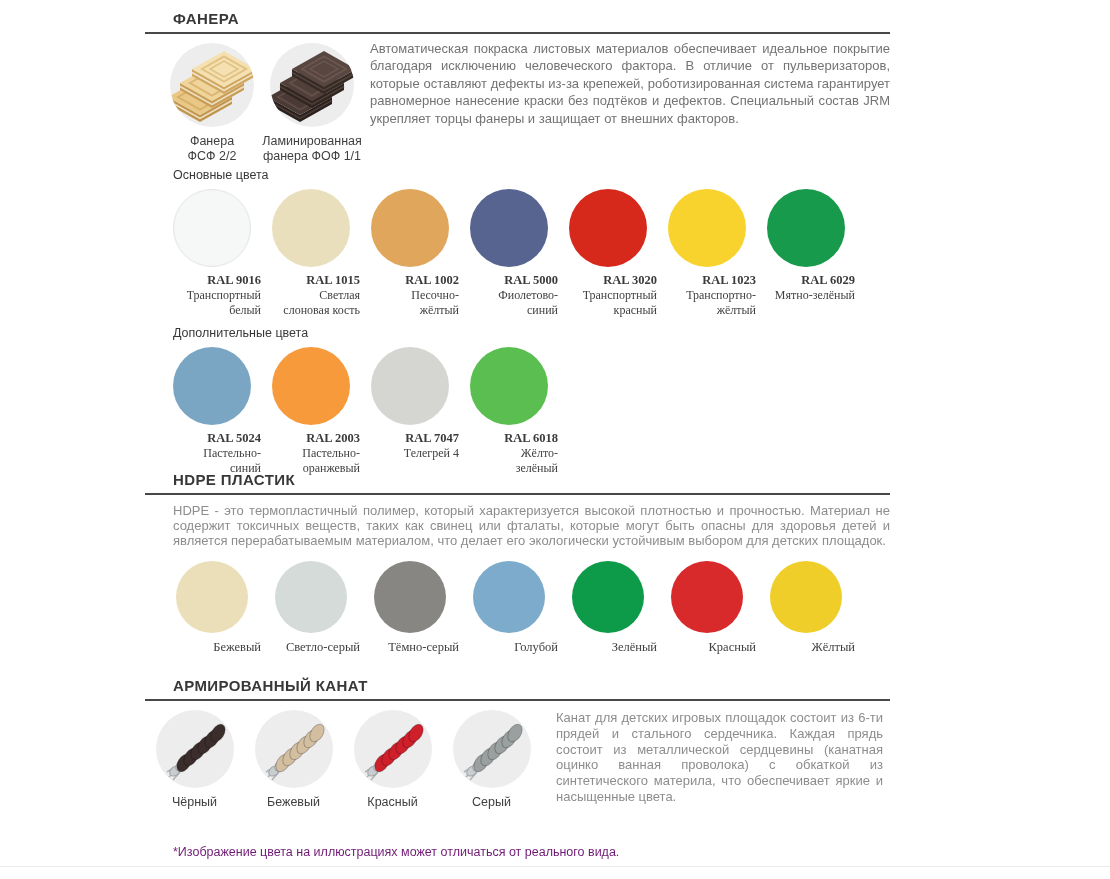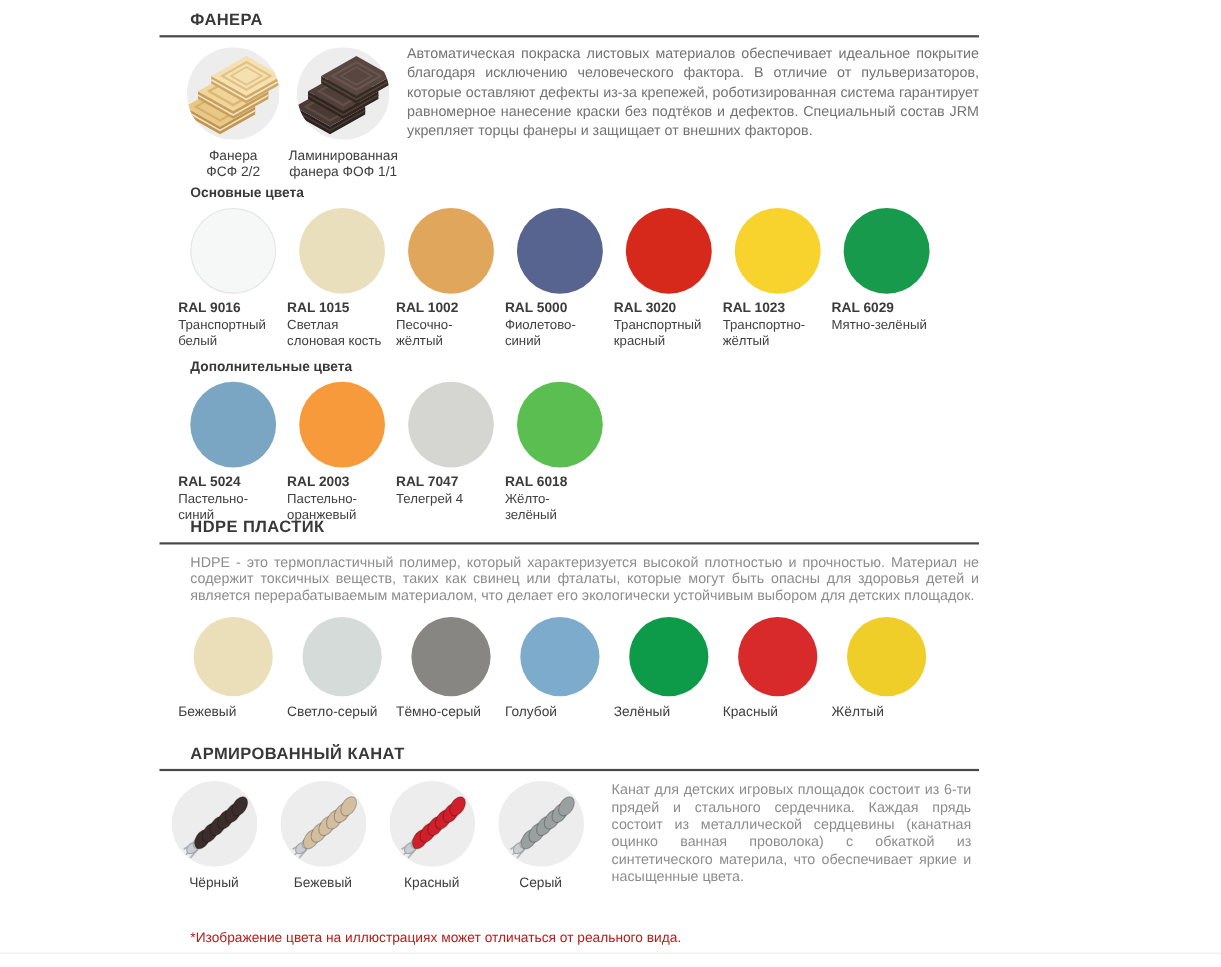--- a/index.html
+++ b/index.html
@@ -23,28 +23,28 @@
   .material-fig .caption{
     margin:7px -10px 0; width:120px; font-size:12.5px; line-height:14.5px;
     color:#3f3f3f; white-space:pre-line;
   }
   .lead-par{
     margin-left:8px; margin-top:-3px; width:520px;
     font-size:13px; line-height:17.4px; color:#737373; text-align:justify;
   }
 
   .subheader{
-    font-size:12.5px; font-weight:bold; color:#383838; padding-left:28px;
+    font-size:12.5px; font-weight:normal; color:#383838; padding-left:28px;
   }
   .subheader.first{ margin-top:5px; }
   .subheader.second{ margin-top:8px; }
 
   
   .swatch-row{ display:flex; padding-left:17px; }
-  .swatch-col{ width:99px; text-align:left; }
+  .swatch-col{ width:99px; text-align:right;font-family:Liberation Serif, serif; }
   .swatch-circle{
     width:78px; height:78px; border-radius:50%; margin:7px auto 0;
   }
   .swatch-circle.bordered{ border:1px solid #e3e4e4; }
   .swatch-code{ margin-top:6px; font-size:12.5px; font-weight:bold; color:#3b3b3b; line-height:14px; }
   .swatch-name{ font-size:12px; color:#414141; line-height:15px; margin-top:1px; white-space:pre-line; }
 
   
   .hdpe-par{
     margin-top:8px; padding-left:28px; width:745px;
@@ -58,21 +58,21 @@
   .rope-row{ display:flex; margin-top:9px; }
   .rope-fig{ width:99px; text-align:center; }
   .rope-fig .caption{ margin-top:7px; font-size:12.5px; color:#3f3f3f; }
   .rope-par{
     margin-left:15px; width:327px;
     font-size:13px; line-height:15.8px; color:#8d8d8d; text-align:justify;
   }
 
   .footnote{
     position:absolute; left:173px; top:845px;
-    font-size:12.5px; color:#b91c1c;text-align:right;
+    font-size:12.5px; color:#701a75;text-align:right;
   }
   .bottom-line{
     position:absolute; left:0; top:866px; width:1110px; height:0;
     border-top:1px solid #eaeaea;
   }
   svg{ display:block; margin:0 auto; }
 </style>
 </head>
 <body>
 

